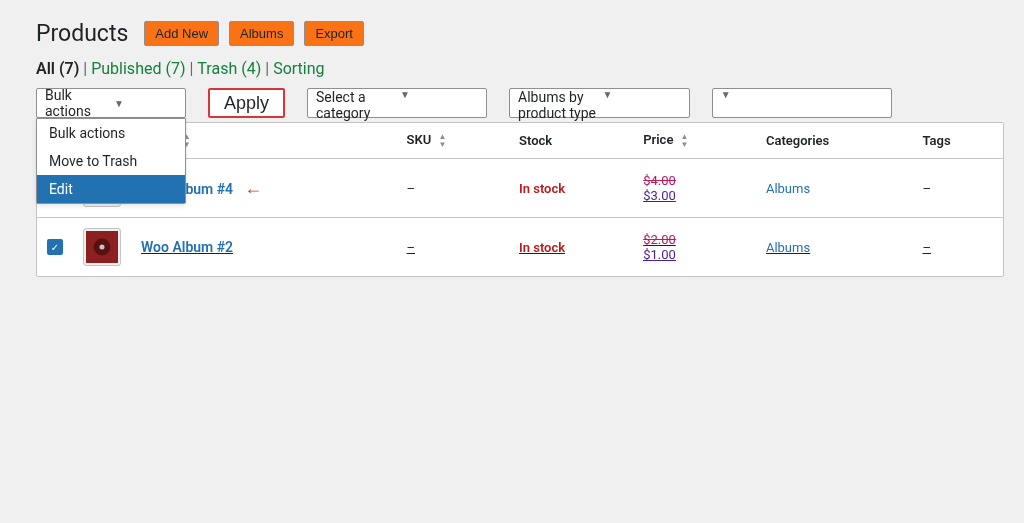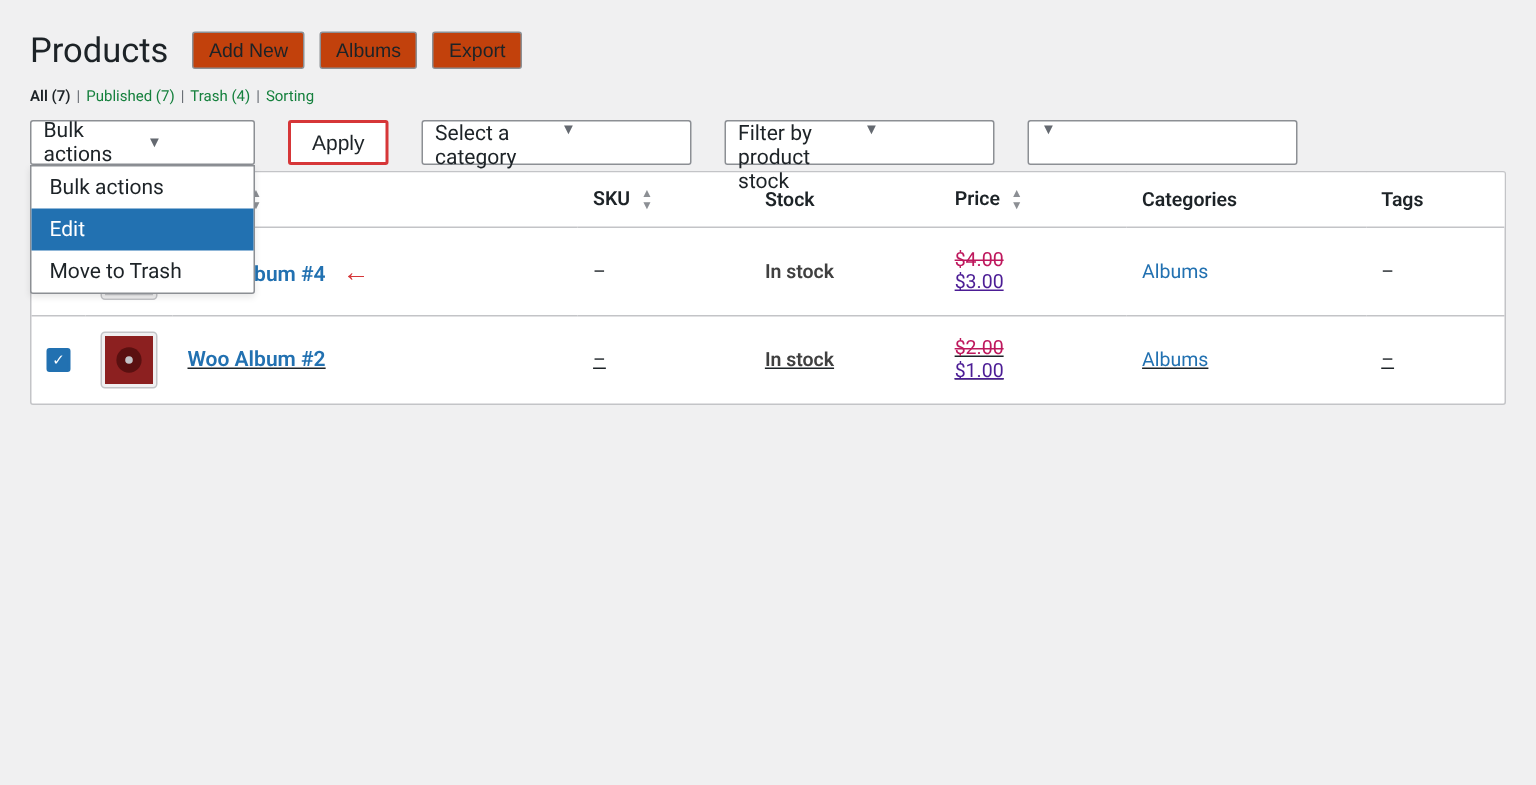--- a/index.html
+++ b/index.html
@@ -7,47 +7,48 @@
       font-family: -apple-system, BlinkMacSystemFont, "Segoe UI", Roboto, sans-serif;
       font-size: 13px;
       background: #f0f0f1;
       color: #1d2327;
       width: 1024px;
       min-height: 523px;
     }
     .page-wrap {
       background: #f0f0f1;
       padding: 20px 20px 20px 20px;
+      margin-left: 16px;
     }
     .page-header {
       display: flex;
       align-items: center;
       gap: 10px;
       margin-bottom: 12px;
     }
     .page-title {
       font-size: 23px;
       font-weight: 400;
       color: #1d2327;
       margin-right: 6px;
     }
     .header-btn {
-      background: #c2410c;
+      background: #f97316;
       border: 1px solid #8c8f94;
       color: #1d2327;
       padding: 4px 10px;
       cursor: pointer;
       border-radius: 2px;
       font-size: 13px;
     }
     .filter-links {
       display: flex;
       gap: 0;
       margin-bottom: 10px;
-      font-size: 10px;
+      font-size: 16px;
       color: #646970;
       text-align: right;
     }
     .filter-links a {
       color: #15803d;
       text-decoration: none;
     }
     .filter-links .sep {
       margin: 0 4px;
       color: #646970;
@@ -80,21 +81,21 @@
       font-size: 10px;
       color: #646970;
     }
     .apply-btn {
       background: #fff;
       border: 2px solid #d63638;
       color: #1d2327;
       padding: 0 14px;
       height: 30px;
       cursor: pointer;
-      font-size: 14px;
+      font-size: 18px;
       border-radius: 2px;
       font-weight: 400;
     }
     .dropdown-menu {
       position: absolute;
       top: 30px;
       left: 0;
       background: #fff;
       border: 1px solid #8c8f94;
       z-index: 100;
@@ -175,21 +176,21 @@
       justify-content: center;
       overflow: hidden;
     }
     .product-img svg { width: 32px; height: 32px; }
     .product-name {
       color: #2271b1;
       font-weight: 600;
       font-size: 14px;
       text-decoration: none;
     }
-    .in-stock { color: #404040; font-weight: 600; }
+    .in-stock { color: #b91c1c; font-weight: 600; }
     .price-orig {
       text-decoration: line-through;
       color: #be185d;
     }
     .price-sale {
       color: #4c1d95;
       text-decoration: underline;
     }
     .cat-link { color: #2271b1; text-decoration: none; }
     .checkbox {
@@ -249,34 +250,34 @@
   <div class="toolbar-row">
 
     <div class="bulk-select-wrap">
       <div class="bulk-select-dropdown">
         <span>Bulk actions</span>
         <span class="chevron">▼</span>
       </div>
 
       <div class="dropdown-menu">
         <div class="dropdown-item">Bulk actions</div>
+        <div class="dropdown-item">Move to Trash</div>
         <div class="dropdown-item selected">Edit</div>
-        <div class="dropdown-item">Move to Trash</div>
       </div>
     </div>
 
     <button class="apply-btn">Apply</button>
 
     <div class="filter-select">
       <span>Select a category</span>
       <span class="chevron">▼</span>
     </div>
 
     <div class="filter-select">
-      <span>Filter by product stock</span>
+      <span>Albums by product type</span>
       <span class="chevron">▼</span>
     </div>
 
     <div class="filter-select">
       <span class="chevron">▼</span>
     </div>
   </div>
 
   <div class="table-wrap">
     <table class="products-table">

